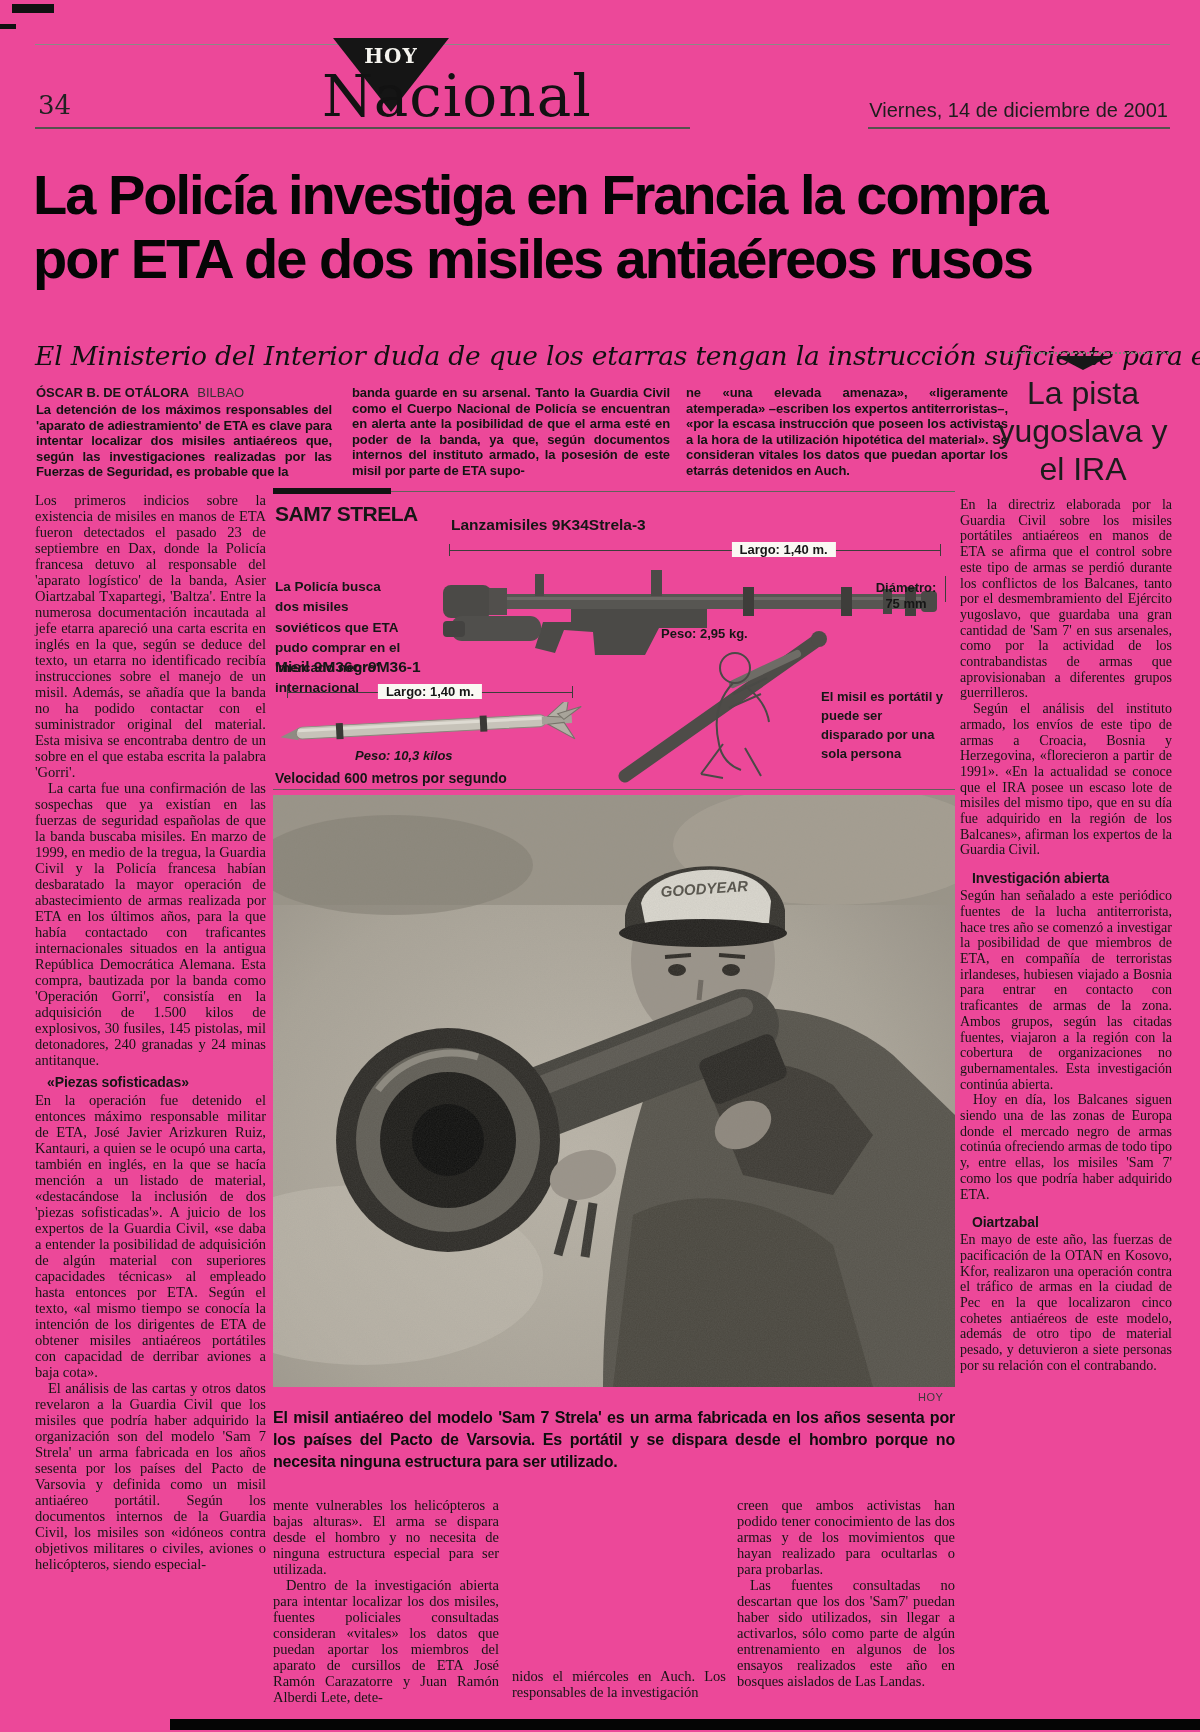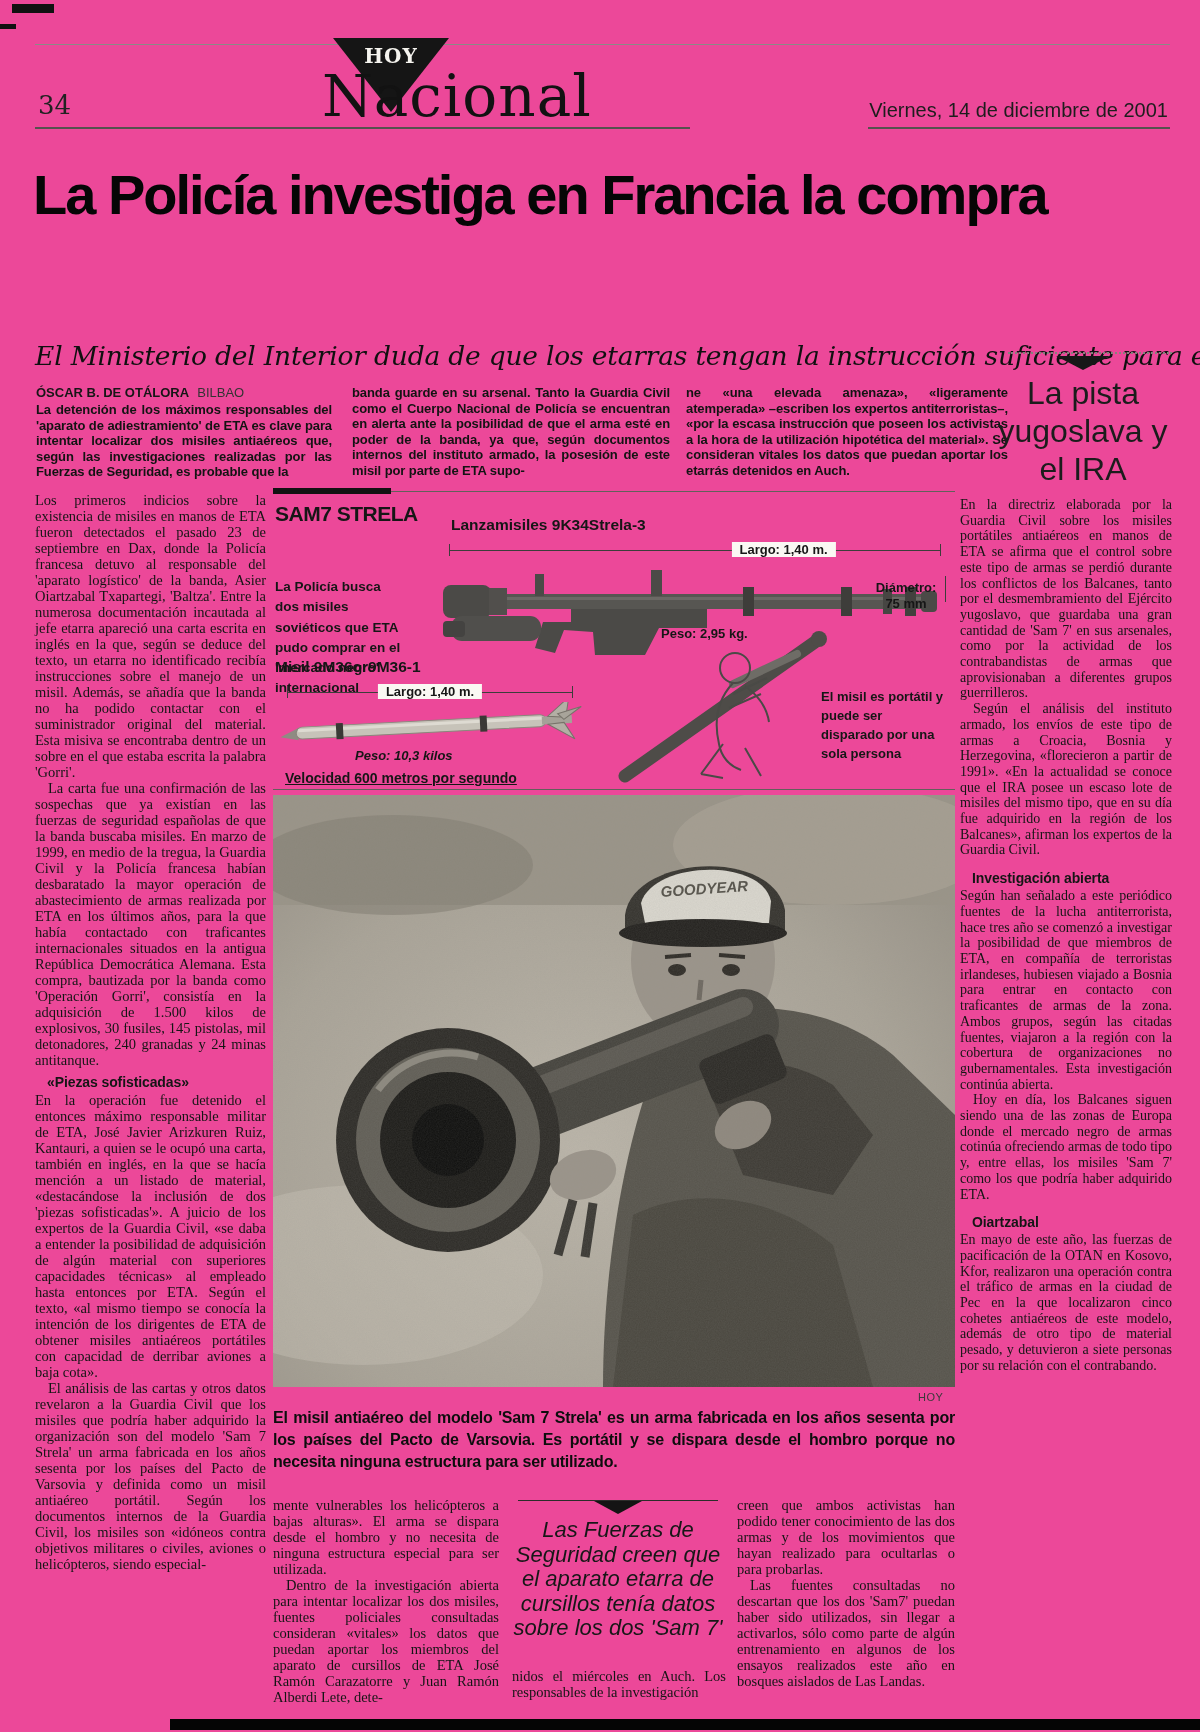--- a/index.html
+++ b/index.html
@@ -67,20 +67,21 @@
     <div class="abs hoy-txt" style="left:0;top:6px;">HOY</div>
   </div>
   <div class="abs pgnum" style="left:38px;top:90px;">34</div>
   <div class="abs section" style="left:322px;top:62px;">Nacional</div>
   <div class="abs date" style="right:32px;top:99px;">Viernes, 14 de diciembre de 2001</div>
   <div class="abs baseline" style="left:35px;top:127px;width:655px;"></div>
   <div class="abs baseline" style="left:868px;top:127px;width:302px;"></div>
 
   <div class="abs headline" style="left:33px;top:163px;width:1140px;">
     <div>La Policía investiga en Francia la compra</div>
+    <div>por ETA de dos misiles antiaéreos rusos</div>
   </div>
 
   <div class="abs deck" style="left:35px;top:340px;width:1135px;">El Ministerio del Interior duda de que los etarras tengan la instrucción suficiente para emplearlos</div>
 
   <div class="abs byline" style="left:36px;top:385px;">
     <span>ÓSCAR B. DE OTÁLORA</span>
     <span class="loc" style="margin-left:5px;">BILBAO</span>
   </div>
   <div class="abs lead" style="left:36px;top:402px;width:296px;">La detención de los máximos responsables del 'aparato de adiestramiento' de ETA es clave para intentar localizar dos misiles antiaéreos que, según las investigaciones realizadas por las Fuerzas de Seguridad, es probable que la</div>
   <div class="abs lead" style="left:352px;top:385px;width:318px;">banda guarde en su arsenal. Tanto la Guardia Civil como el Cuerpo Nacional de Policía se encuentran en alerta ante la posibilidad de que el arma esté en poder de la banda, ya que, según documentos internos del instituto armado, la posesión de este misil por parte de ETA supo-</div>
@@ -144,21 +145,21 @@
         <rect x="20" y="20" width="246" height="3" fill="#dedbd2"></rect>
         <rect x="58" y="16" width="7" height="16" fill="#3a3935"></rect>
         <rect x="202" y="16" width="7" height="16" fill="#3a3935"></rect>
         <rect x="264" y="20" width="30" height="8" fill="#a5a198"></rect>
         <polygon points="270,20 292,2 288,22" fill="#b3afa5" stroke="#77736a" stroke-width="1"></polygon>
         <polygon points="270,28 296,44 286,27" fill="#b3afa5" stroke="#77736a" stroke-width="1"></polygon>
         <polygon points="280,18 304,12 286,24" fill="#a8a49a" stroke="#77736a" stroke-width="1"></polygon>
       </g>
     </svg>
     <div class="abs dg-small" style="left:82px;top:260px;font-style:italic;">Peso: 10,3 kilos</div>
-    <div class="abs dg-small" style="left:12px;top:282px;font-size:14px;text-decoration:underline;">Velocidad 600 metros por segundo</div>
+    <div class="abs dg-small" style="left:2px;top:282px;font-size:14px;">Velocidad 600 metros por segundo</div>
 
     <svg class="abs" style="left:310px;top:128px;" width="270" height="172" viewBox="0 0 270 172">
       <line x1="42" y1="160" x2="232" y2="26" stroke="#4e4c48" stroke-width="13" stroke-linecap="round"></line>
       <circle cx="236" cy="23" r="8" fill="#4e4c48"></circle>
       <line x1="150" y1="68" x2="214" y2="38" stroke="#6e6c66" stroke-width="8" stroke-linecap="round"></line>
       <circle cx="152" cy="52" r="15" fill="none" stroke="#4a4a46" stroke-width="2"></circle>
       <path d="M150,67 C136,82 130,102 136,128 C138,140 146,150 158,154" fill="none" stroke="#4a4a46" stroke-width="2"></path>
       <path d="M162,70 C176,80 184,92 186,106" fill="none" stroke="#4a4a46" stroke-width="2"></path>
       <path d="M150,78 L184,62 M146,92 L178,78" fill="none" stroke="#4a4a46" stroke-width="2"></path>
       <path d="M140,128 L118,158 M162,132 L178,160 M118,158 L140,162" fill="none" stroke="#4a4a46" stroke-width="2"></path>
@@ -222,25 +223,20 @@
     </svg>
   </div>
   <div class="abs credit" style="left:918px;top:1391px;">HOY</div>
   <div class="abs caption" style="left:273px;top:1407px;width:682px;">El misil antiaéreo del modelo 'Sam 7 Strela' es un arma fabricada en los años sesenta por los países del Pacto de Varsovia. Es portátil y se dispara desde el hombro porque no necesita ninguna estructura para ser utilizado.</div>
 
   <div class="abs serif" style="left:273px;top:1497px;width:226px;">
     <p>mente vulnerables los helicópteros a bajas alturas». El arma se dispara desde el hombro y no necesita de ninguna estructura especial para ser utilizada.</p>
     <p class="ind">Dentro de la investigación abierta para intentar localizar los dos misiles, fuentes policiales consultadas consideran «vitales» los datos que puedan aportar los miembros del aparato de cursillos de ETA José Ramón Carazatorre y Juan Ramón Alberdi Lete, dete-</p>
   </div>
 
-  <div class="abs" style="left:512px;top:1500px;width:212px;">
-    <div class="pq-rule" style="width:200px;margin:0 auto;"></div>
-    <div class="pq-tri"></div>
-    <div class="pquote" style="margin-top:4px;">Las Fuerzas de Seguridad creen que el aparato etarra de cursillos tenía datos sobre los dos 'Sam 7'</div>
-  </div>
   <div class="abs serif" style="left:512px;top:1668px;width:214px;">
     <p>nidos el miércoles en Auch. Los responsables de la investigación</p>
   </div>
 
   <div class="abs serif" style="left:737px;top:1497px;width:218px;">
     <p>creen que ambos activistas han podido tener conocimiento de las dos armas y de los movimientos que hayan realizado para ocultarlas o para probarlas.</p>
     <p class="ind">Las fuentes consultadas no descartan que los dos 'Sam7' puedan haber sido utilizados, sin llegar a activarlos, sólo como parte de algún entrenamiento en algunos de los ensayos realizados este año en bosques aislados de Las Landas.</p>
   </div>
 
   <div class="abs serif" style="left:960px;top:497px;width:212px;font-size:14px;line-height:15.7px;">

